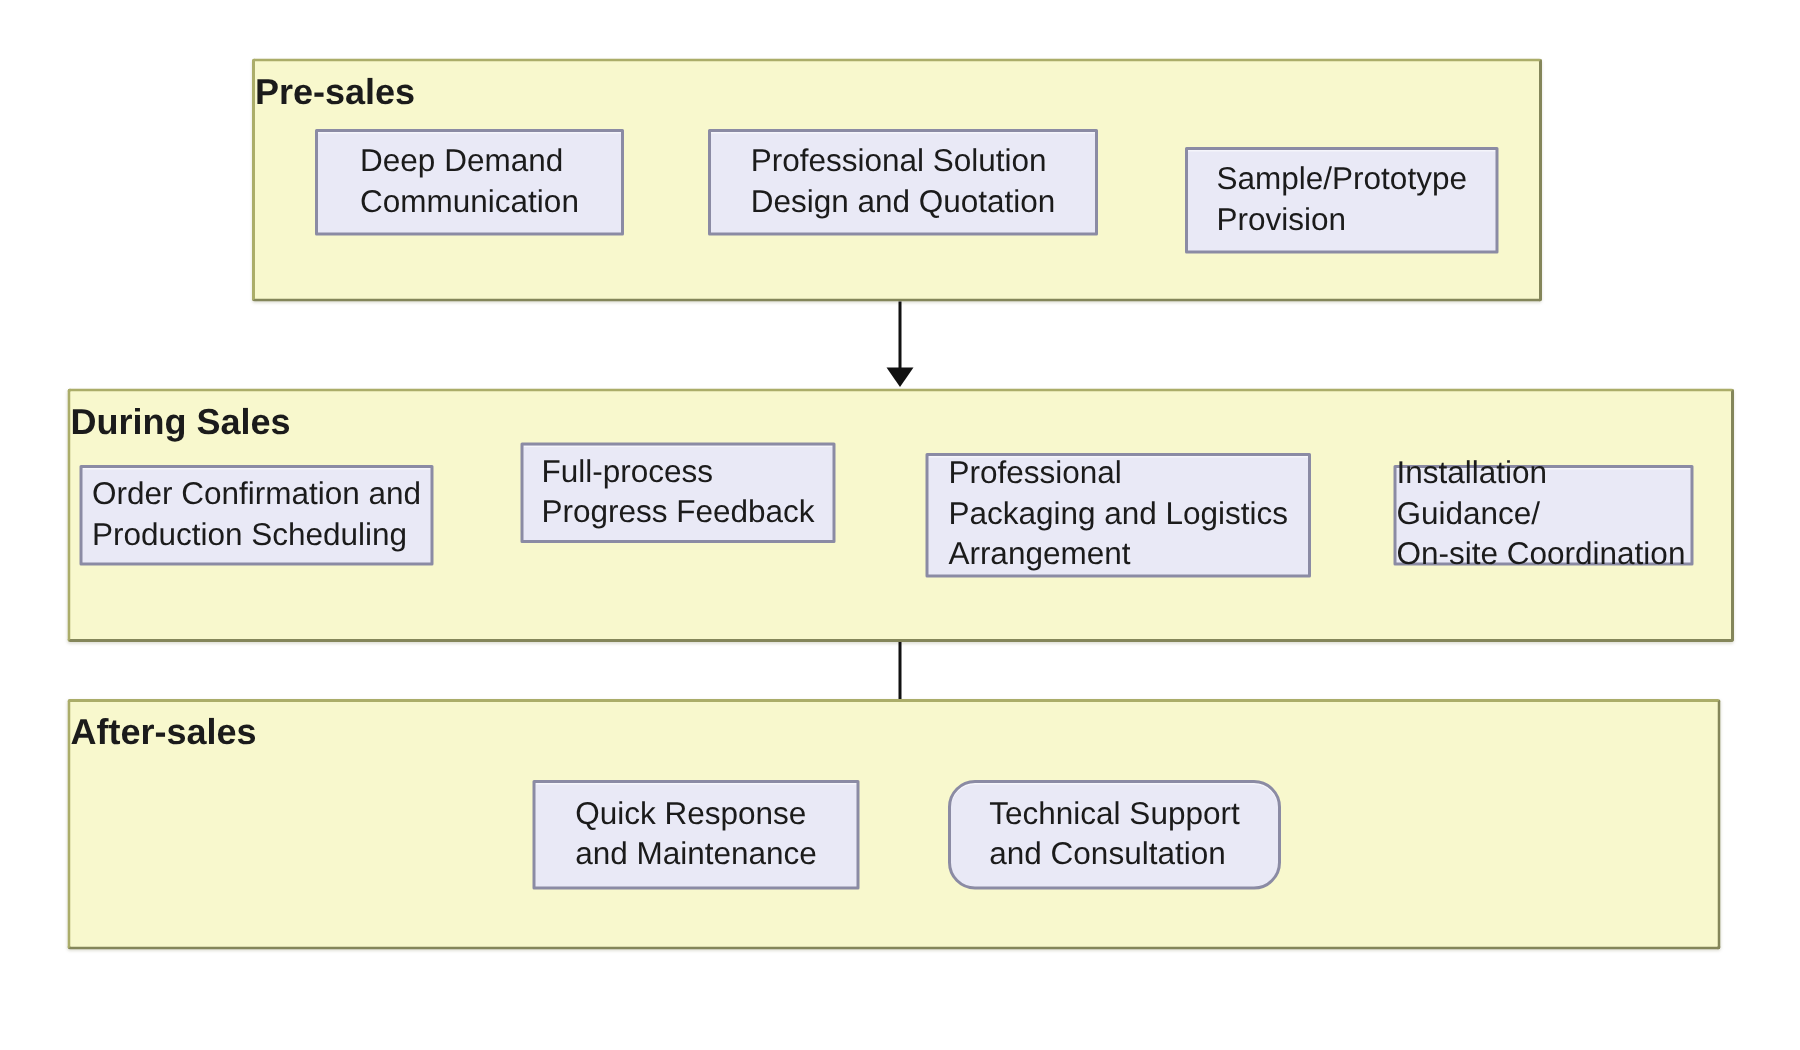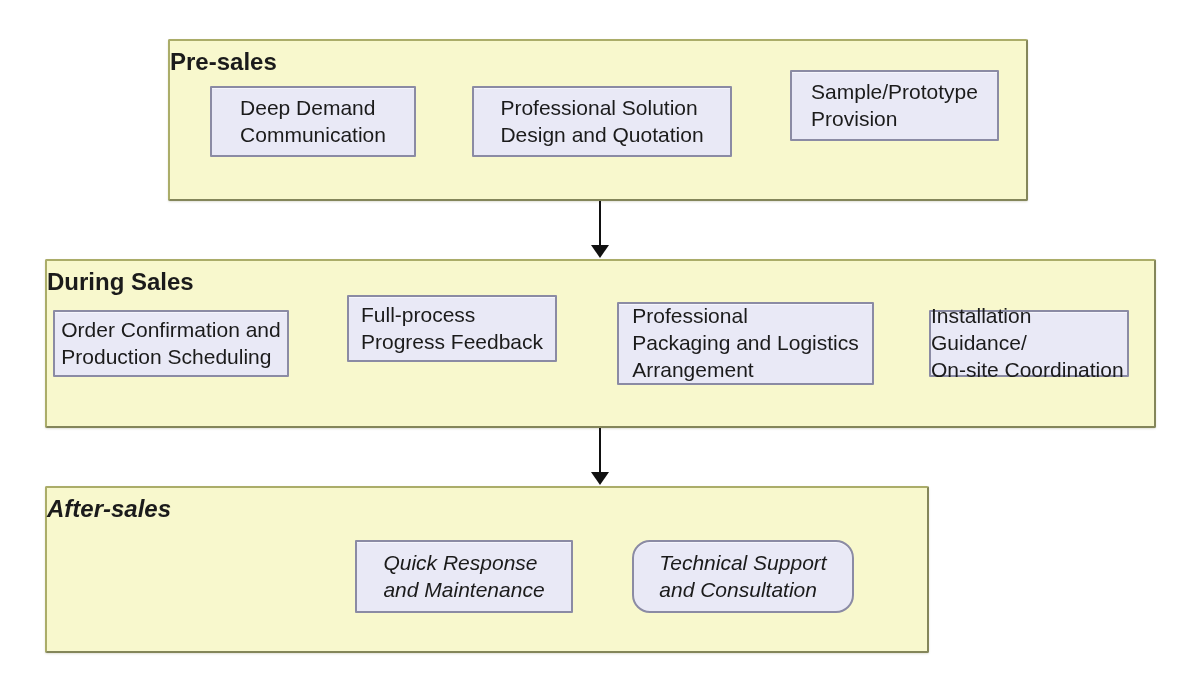--- a/index.html
+++ b/index.html
@@ -43,25 +43,25 @@
     display:flex;align-items:center;justify-content:center;
     text-align:left;
     font-size:21px;line-height:1.28;font-weight:400;
     white-space:pre-line;
     color:var(--text);
     box-shadow:inset 0 1px 0 rgba(255,255,255,0.55);
   }
   
   .stage--pre   {left:168px;top:39px; width:860px; height:162px;}
   .stage--during{left:45px; top:259px;width:1111px;height:169px;}
-  .stage--after {left:45px; top:486px;width:884px;height:167px;font-style:italic;}
+  .stage--after {left:45px; top:466px;width:1102px;height:167px;}
   
   .stage--pre .svc-0{left:40px; top:45px;width:206px;height:71px;}
   .stage--pre .svc-1{left:302px;top:45px;width:260px;height:71px;}
-  .stage--pre .svc-2{left:620px;top:29px;width:209px;height:71px;}
+  .stage--pre .svc-2{left:620px;top:57px;width:209px;height:71px;}
   
   .stage--during .svc-0{left:6px;  top:49px;width:236px;height:67px;}
   .stage--during .svc-1{left:300px;top:34px;width:210px;height:67px;}
   .stage--during .svc-2{left:570px;top:41px;width:257px;height:83px;}
   .stage--during .svc-3{left:882px;top:49px;width:200px;height:67px;}
   
   .stage--after .svc-0{left:45px; top:52px;width:207px;height:73px;}
   .stage--after .svc-1{left:308px;top:52px;width:218px;height:73px;}
   .stage--after .svc-2{left:585px;top:52px;width:222px;height:73px;border-radius:18px;}
   .stage--after .svc-3{left:862px;top:52px;width:200px;height:73px;}

